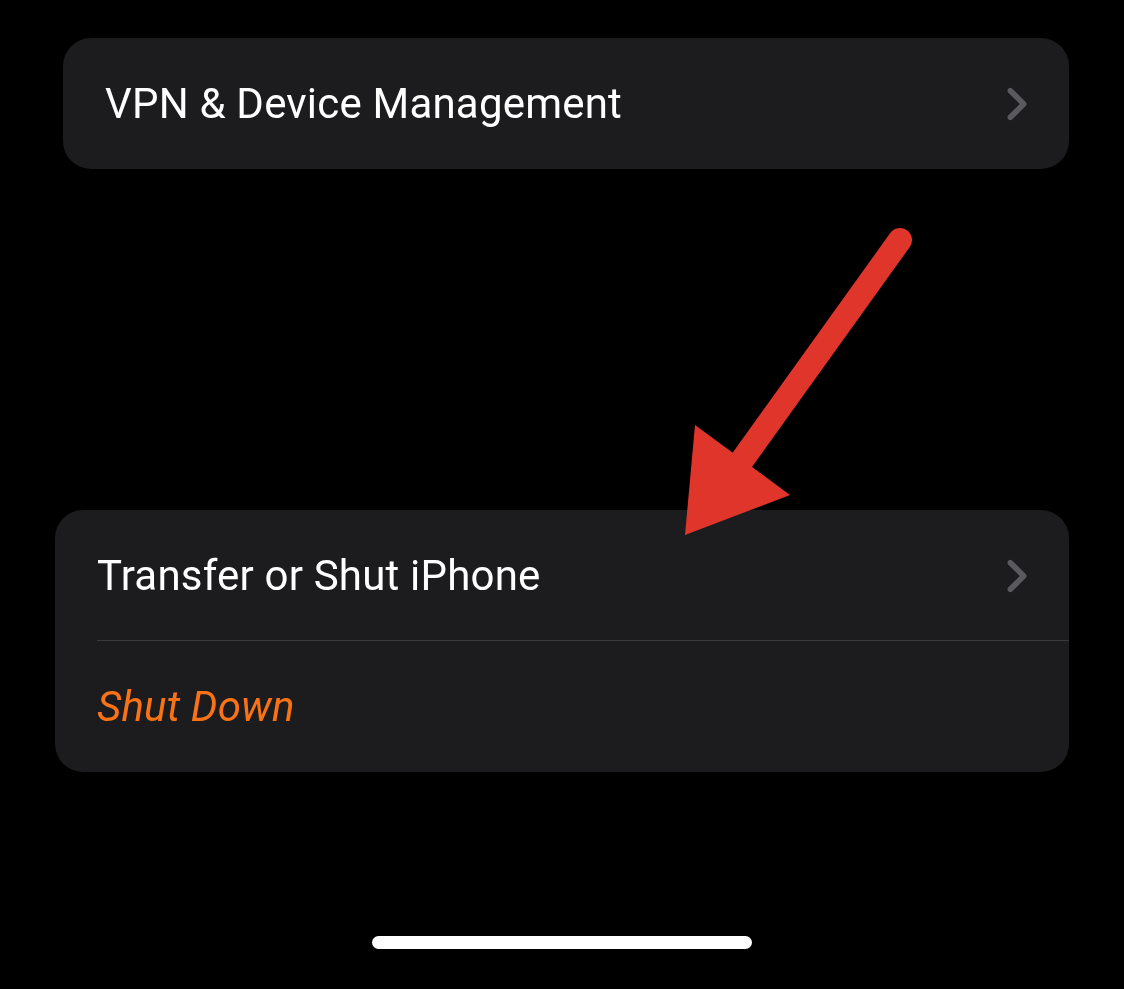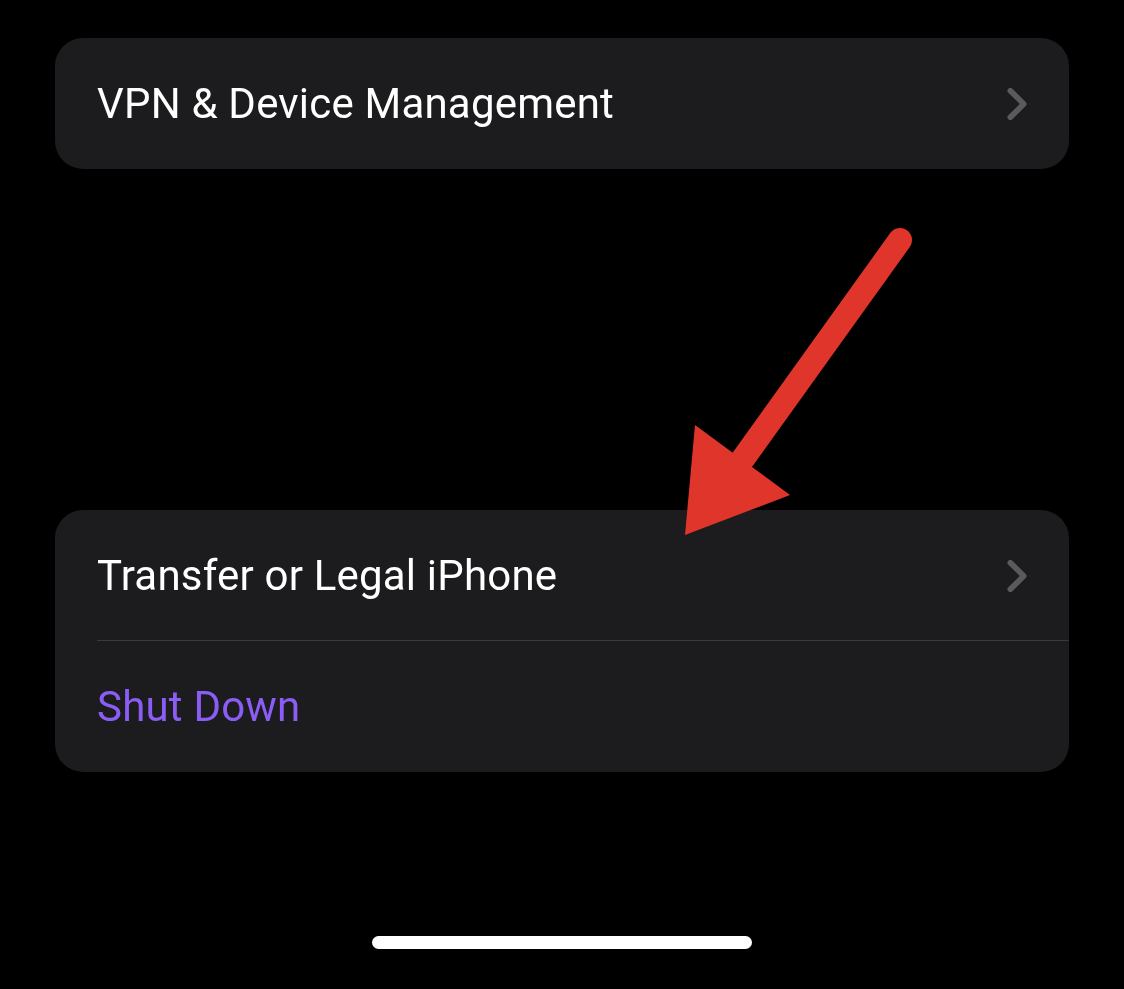--- a/index.html
+++ b/index.html
@@ -24,21 +24,21 @@
   .group {
     background: #1c1c1e;
     border-radius: 28px;
     margin: 0 55px;
     overflow: hidden;
   }
 
   .group-1 {
     position: absolute;
     top: 38px;
-    left: 0;
+    left: 8px;
     right: 0;
   }
 
   .group-2 {
     position: absolute;
     top: 274px;
     left: 0;
     right: 0;
   }
 
@@ -60,21 +60,22 @@
 
   .row-label {
     color: #ffffff;
     font-size: 42px;
     font-weight: 400;
     letter-spacing: 0.2px;
     flex: 1;
   }
 
   .row-label.link {
-    color: #8b5cf6;
+    color: #f97316;
+    font-style: italic;
   }
 
   .chevron {
     flex: 0 0 auto;
     display: flex;
     align-items: center;
     justify-content: center;
   }
 
   .chevron svg {
@@ -120,21 +121,21 @@
         <svg viewBox="0 0 12 20" fill="none" stroke="#59595e" stroke-width="3.4" stroke-linecap="round" stroke-linejoin="round">
           <polyline points="2,2 10,10 2,18"></polyline>
         </svg>
       </span>
     </div>
   </div>
 
 
   <div class="group group-3">
     <div class="row">
-      <span class="row-label">Transfer or Legal iPhone</span>
+      <span class="row-label">Transfer or Shut iPhone</span>
       <span class="chevron">
         <svg viewBox="0 0 12 20" fill="none" stroke="#59595e" stroke-width="3.4" stroke-linecap="round" stroke-linejoin="round">
           <polyline points="2,2 10,10 2,18"></polyline>
         </svg>
       </span>
       <div class="separator"></div>
     </div>
     <div class="row">
       <span class="row-label link">Shut Down</span>
     </div>

